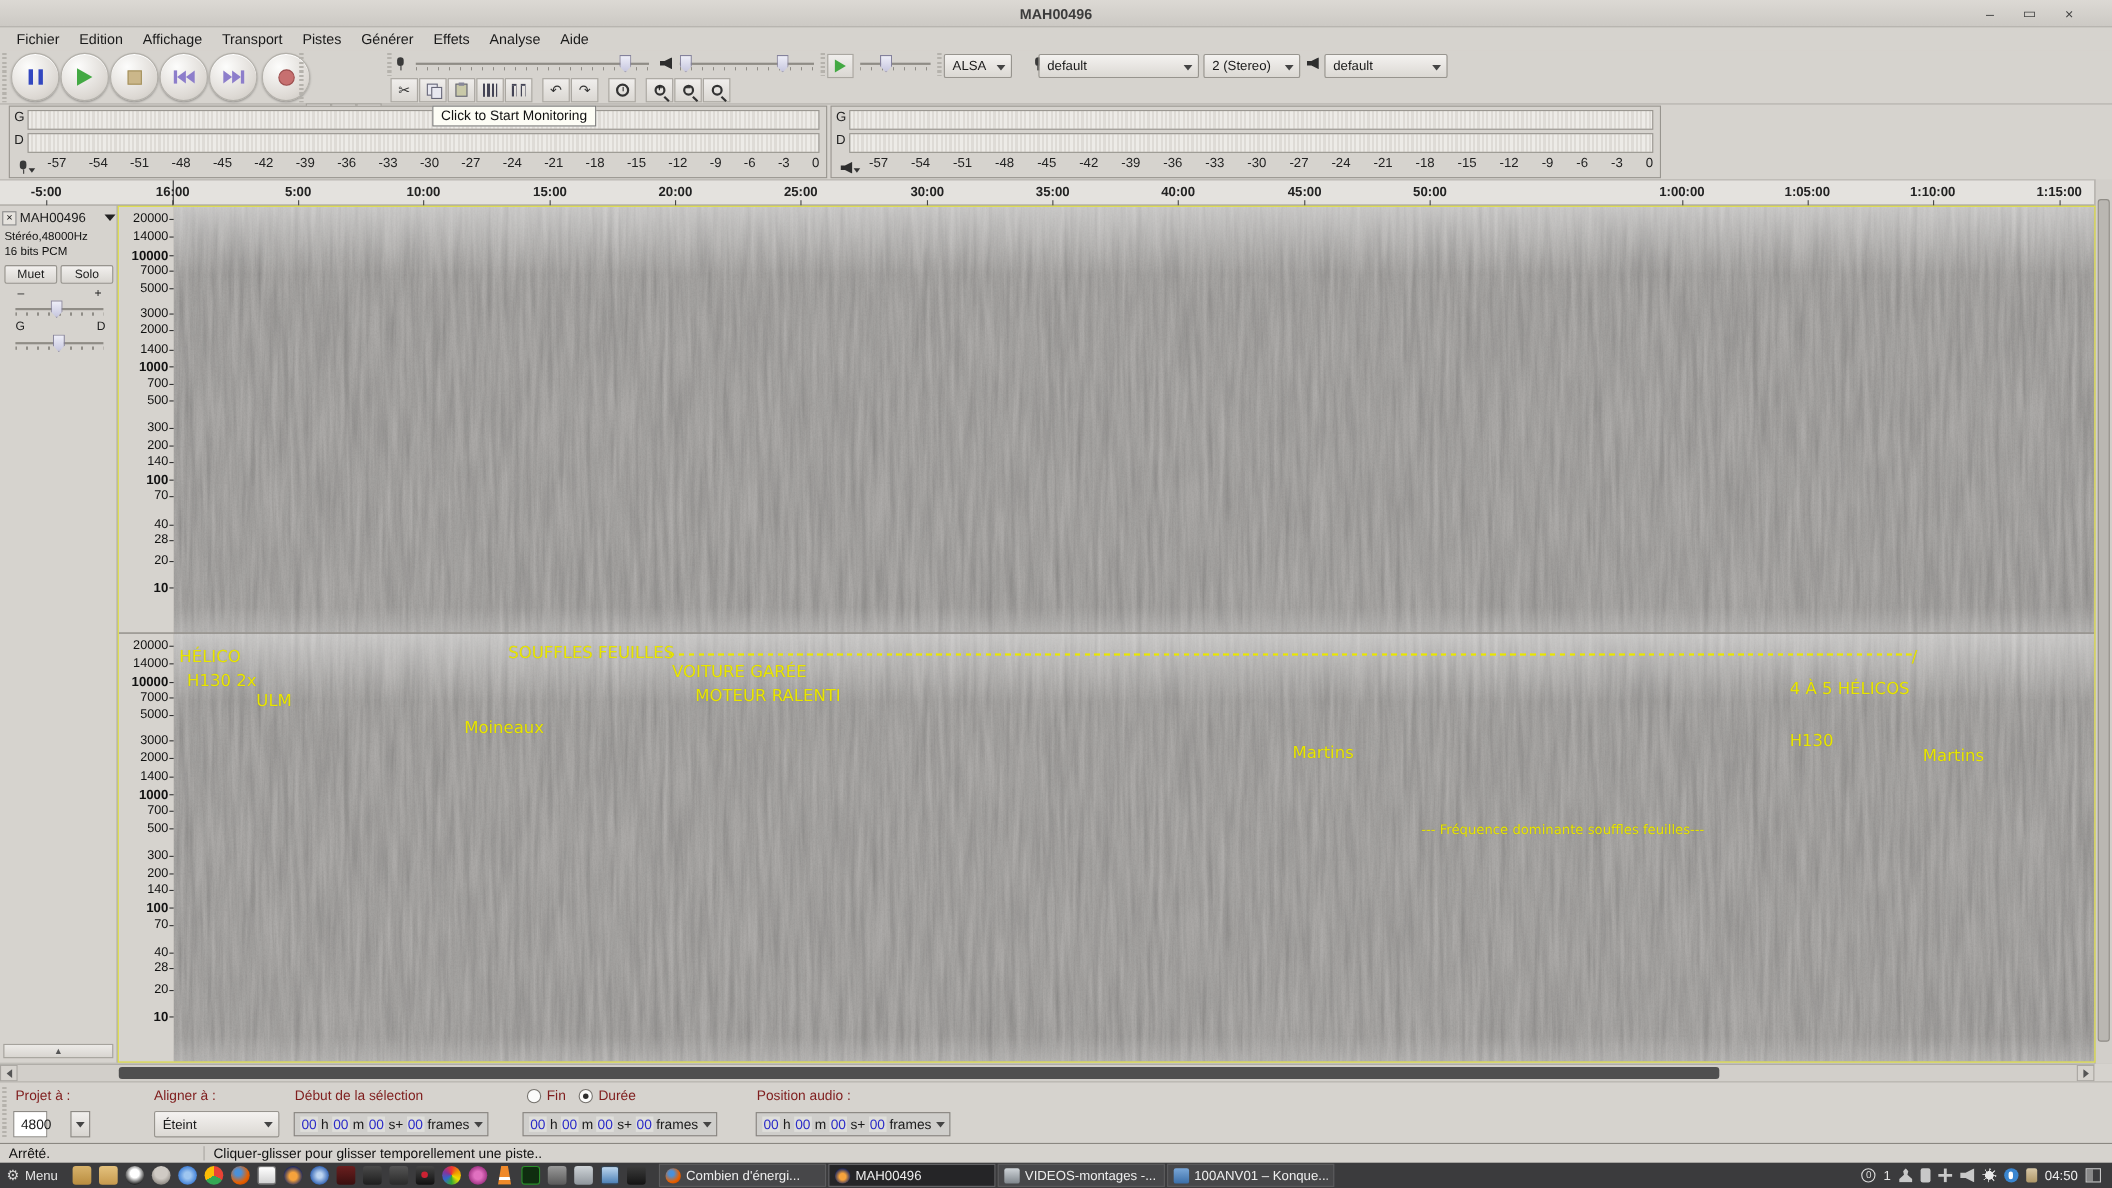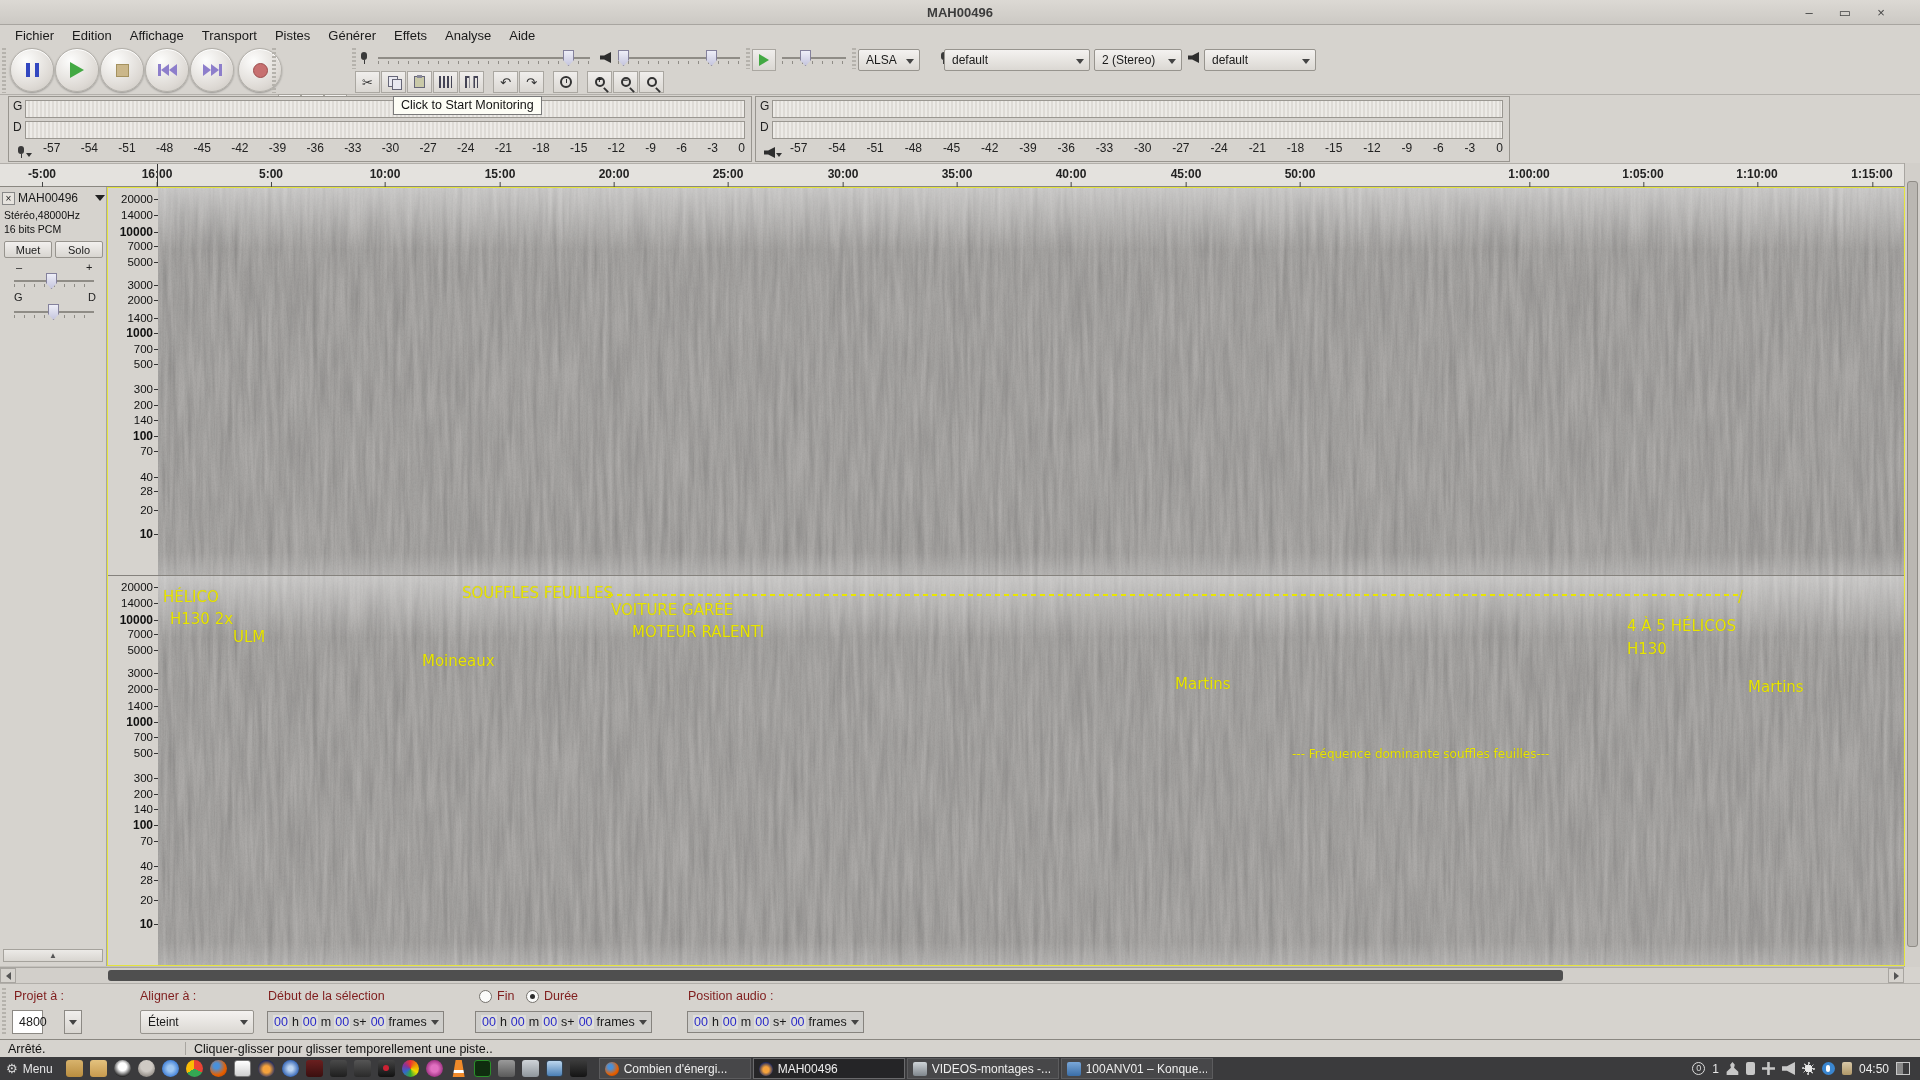--- a/index.html
+++ b/index.html
@@ -568,21 +568,21 @@
   <span class="anno" style="left: 163px; top: 588px;">HÉLICO</span>
     <span class="anno" style="left: 170px; top: 610px;">H130 2x</span>
     <span class="anno" style="left: 462px; top: 584px;">SOUFFLES FEUILLES</span>
     <span class="anno" style="left: 1738px; top: 588px;">/</span>
     <span class="anno" style="left: 611px; top: 601px;">VOITURE GARÉE</span>
     <span class="anno" style="left: 632px; top: 623px;">MOTEUR RALENTI</span>
     <span class="anno" style="left: 223px; top: 628px; margin-left: 10px;">ULM</span>
     <span class="anno" style="left: 422px; top: 652px;">Moineaux</span>
     <span class="anno" style="left: 1175px; top: 675px;">Martins</span>
     <span class="anno" style="left: 1627px; top: 617px;">4 À 5 HÉLICOS</span>
-    <span class="anno" style="left: 1627px; top: 640px;">H130</span>
+    <span class="anno" style="left: 1627px; top: 664px;">H130</span>
     <span class="anno" style="left: 1748px; top: 678px;">Martins</span>
     <span class="anno small" style="left: 1292px; top: 747px;">--- Fréquence dominante souffles feuilles---</span>
 </div>
 <div id="anno-dashline"></div>
 
 <div id="hscroll" class="abs">
   <div class="sb-arrow" style="left:0;top:0">
       <span class="sb-tri-l"></span>
     </div>
   <div id="hthumb"></div>

